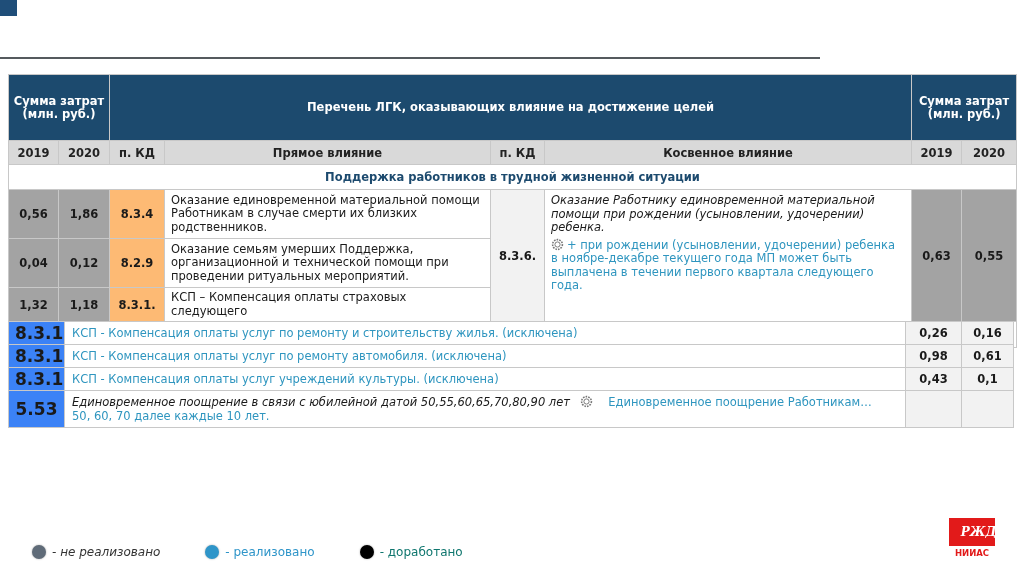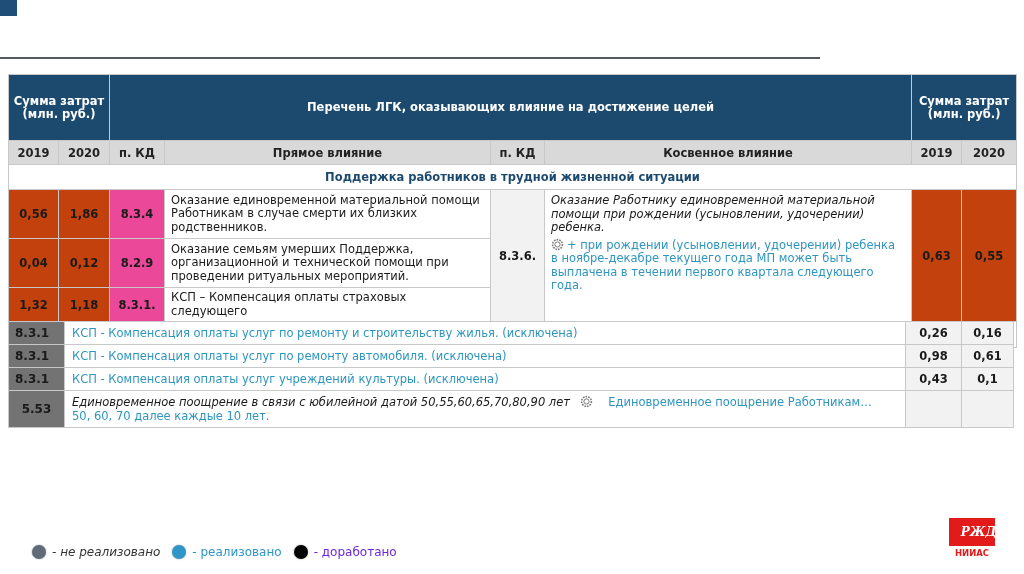--- a/index.html
+++ b/index.html
@@ -9,38 +9,38 @@
   .corner-block { position: absolute; left: 0; top: 0; width: 17px; height: 16px; background: #1f4e79; }
   .top-rule { position: absolute; left: 0; top: 57px; width: 820px; height: 2px; background: #555a5e; }
 
   
   table { border-collapse: collapse; position: absolute; table-layout: fixed; }
   td, th { border: 1px solid #c8c8c8; font-size: 11px; }
   .t1 { left: 8px; top: 74px; width: 1008px; }
   .hdr-dark { background: #1c4a6e; color: #ffffff; font-weight: bold; text-align: center; font-size: 11.5px; line-height: 13px; border-color: #c8c8c8; }
   .hdr-light { background: #d9d9d9; color: #222; font-weight: bold; text-align: center; font-size: 11.5px; height: 24px; }
   .section-row td { background: #fff; color: #1c4a6e; font-weight: bold; text-align: center; font-size: 11.5px; height: 25px; }
-  .num { background: #c2410c; font-weight: bold; text-align: center; font-size: 11.5px; }
-  .kd { background: #ec4899; font-weight: bold; text-align: center; font-size: 11.5px; }
+  .num { background: #a3a3a3; font-weight: bold; text-align: center; font-size: 11.5px; }
+  .kd { background: #fdba74; font-weight: bold; text-align: center; font-size: 11.5px; }
   .kd-gray { background: #f2f2f2; font-weight: bold; text-align: center; font-size: 11.5px; }
   .desc { background: #fff; padding: 3px 6px; line-height: 13.5px; font-size: 11.5px; vertical-align: middle; }
   .desc-italic { font-style: italic; }
   .blue { color: #2e95bf; }
   .dots-row td { height: 26px; background: #fff; position: relative; }
   .dots { position: absolute; left: 452px; top: 7px; display: flex; gap: 27px; }
   .dot { width: 13px; height: 13px; border-radius: 50%; background: #1c4a6e; }
 
   .t2 { left: 8px; top: 321px; width: 1005px; }
   .t2 td { height: 23px; }
-  .t2 .kd2 { font-weight: bold; font-size: 12px; padding-left: 6px; background: #737373; margin-top: 12px; }
+  .t2 .kd2 { font-weight: bold; font-size: 17px; padding-left: 6px; background: #3b82f6; margin-top: 12px; }
   .t2 .txt { padding-left: 7px; font-size: 11.5px; background: #fff; }
   .t2 .val { background: #f2f2f2; font-weight: bold; text-align: center; font-size: 11.5px; }
   .gear { display: inline-block; width: 13px; height: 13px; vertical-align: -2px; margin: 0 4px 0 6px; }
 
-  .legend { position: absolute; left: 32px; top: 545px; display: flex; align-items: flex-start; font-size: 12px; }
+  .legend { position: absolute; left: 32px; top: 545px; display: flex; align-items: flex-start; font-size: 12px; gap: 33px; }
   .lg-dot { width: 14px; height: 14px; border-radius: 50%; display: inline-block; margin-right: 6px; box-shadow: 0 0 2px rgba(0,0,0,0.35); }
   .lg-item { display: flex; align-items: center; margin-right: 12px; }
 
   .logo { position: absolute; left: 949px; top: 518px; width: 46px; height: 28px; background: #e21a1a; display: flex; align-items: center; justify-content: center; color: #fff; font-weight: bold; font-style: italic; font-size: 15px; font-family: "DejaVu Serif", serif; padding-left: 13px; }
   .logo-sub { position: absolute; left: 949px; top: 548px; width: 46px; text-align: center; color: #e21a1a; font-size: 8.5px; font-weight: bold; }
 </style>
 </head>
 <body>
 
 <div class="corner-block"></div>
@@ -165,20 +165,20 @@
   <div class="lg-item">
     <span class="lg-dot" style="background:#5f6b78"></span>
     <span style="font-style:italic;color:#333">- не реализовано</span>
   </div>
   <div class="lg-item">
     <span class="lg-dot" style="background:#2e95c9"></span>
     <span style="color:#2e95c9">- реализовано</span>
   </div>
   <div class="lg-item">
     <span class="lg-dot" style="background:#000"></span>
-    <span style="color:#6d28d9">- доработано</span>
+    <span style="color:#0f766e">- доработано</span>
   </div>
 </div>
 
 <div class="logo">
     <span style="font-size:12px">РЖД</span>
   </div>
 <div class="logo-sub">НИИАС</div>
 
 </body></html>

